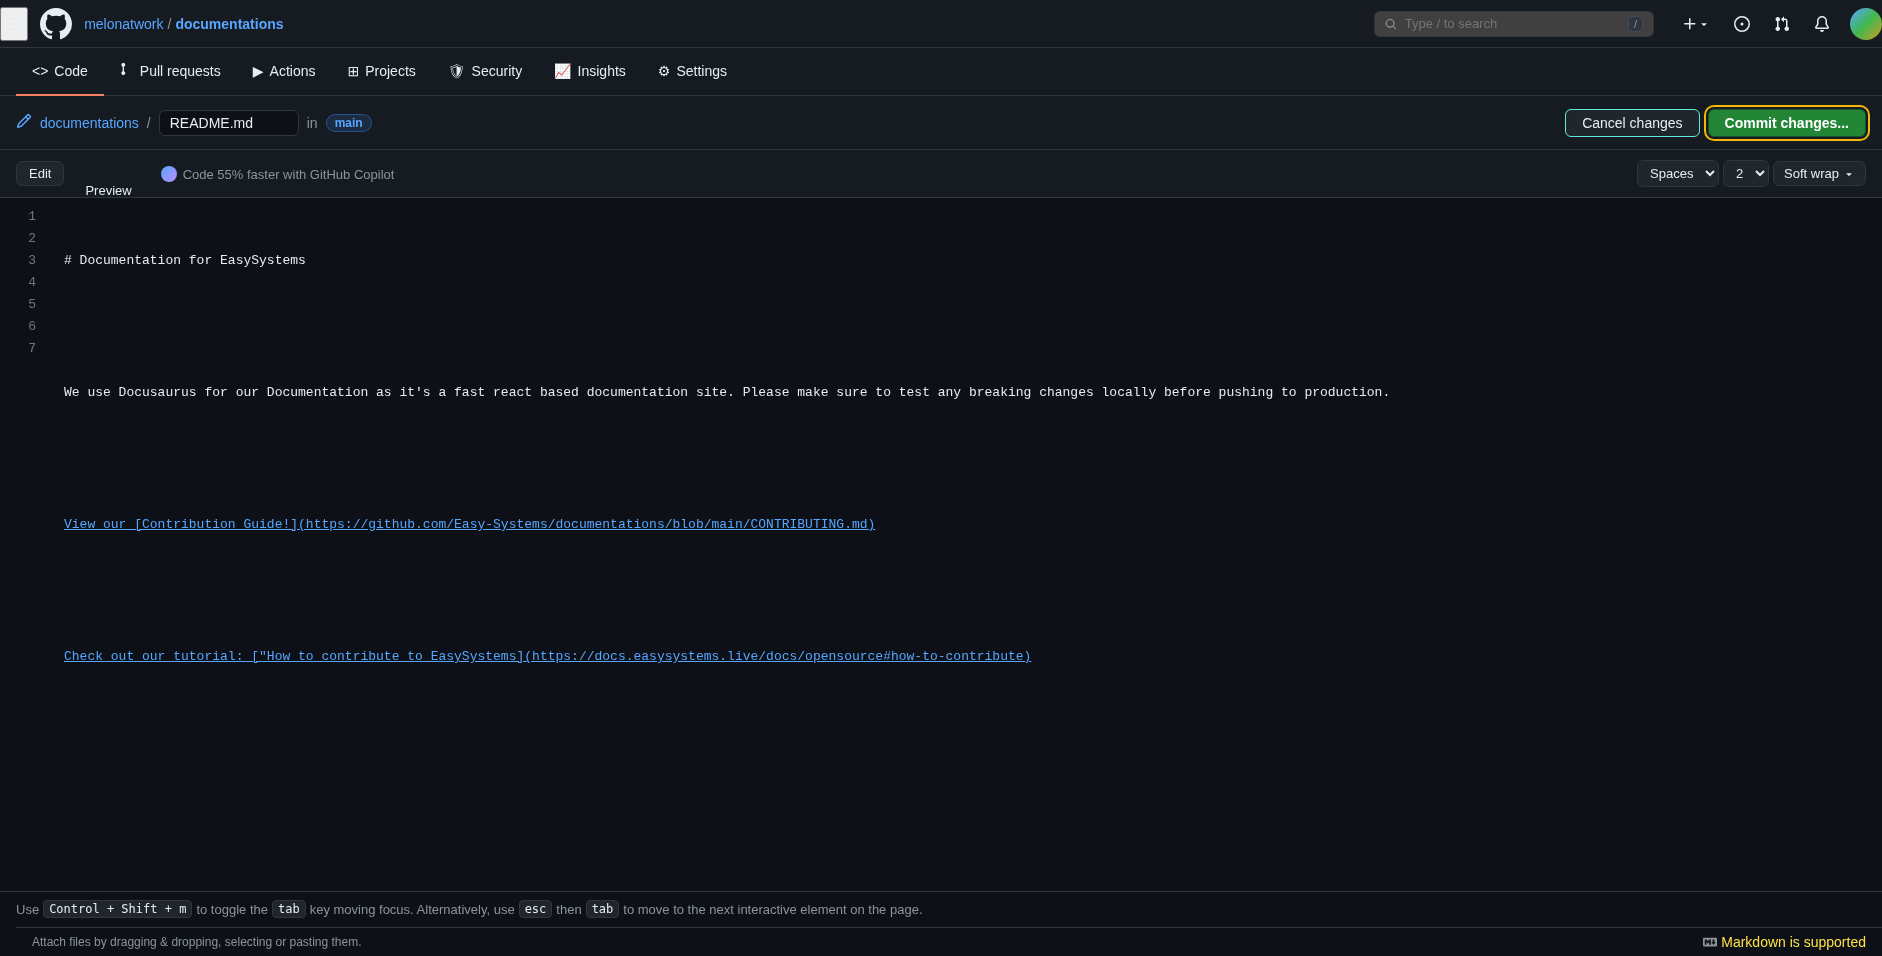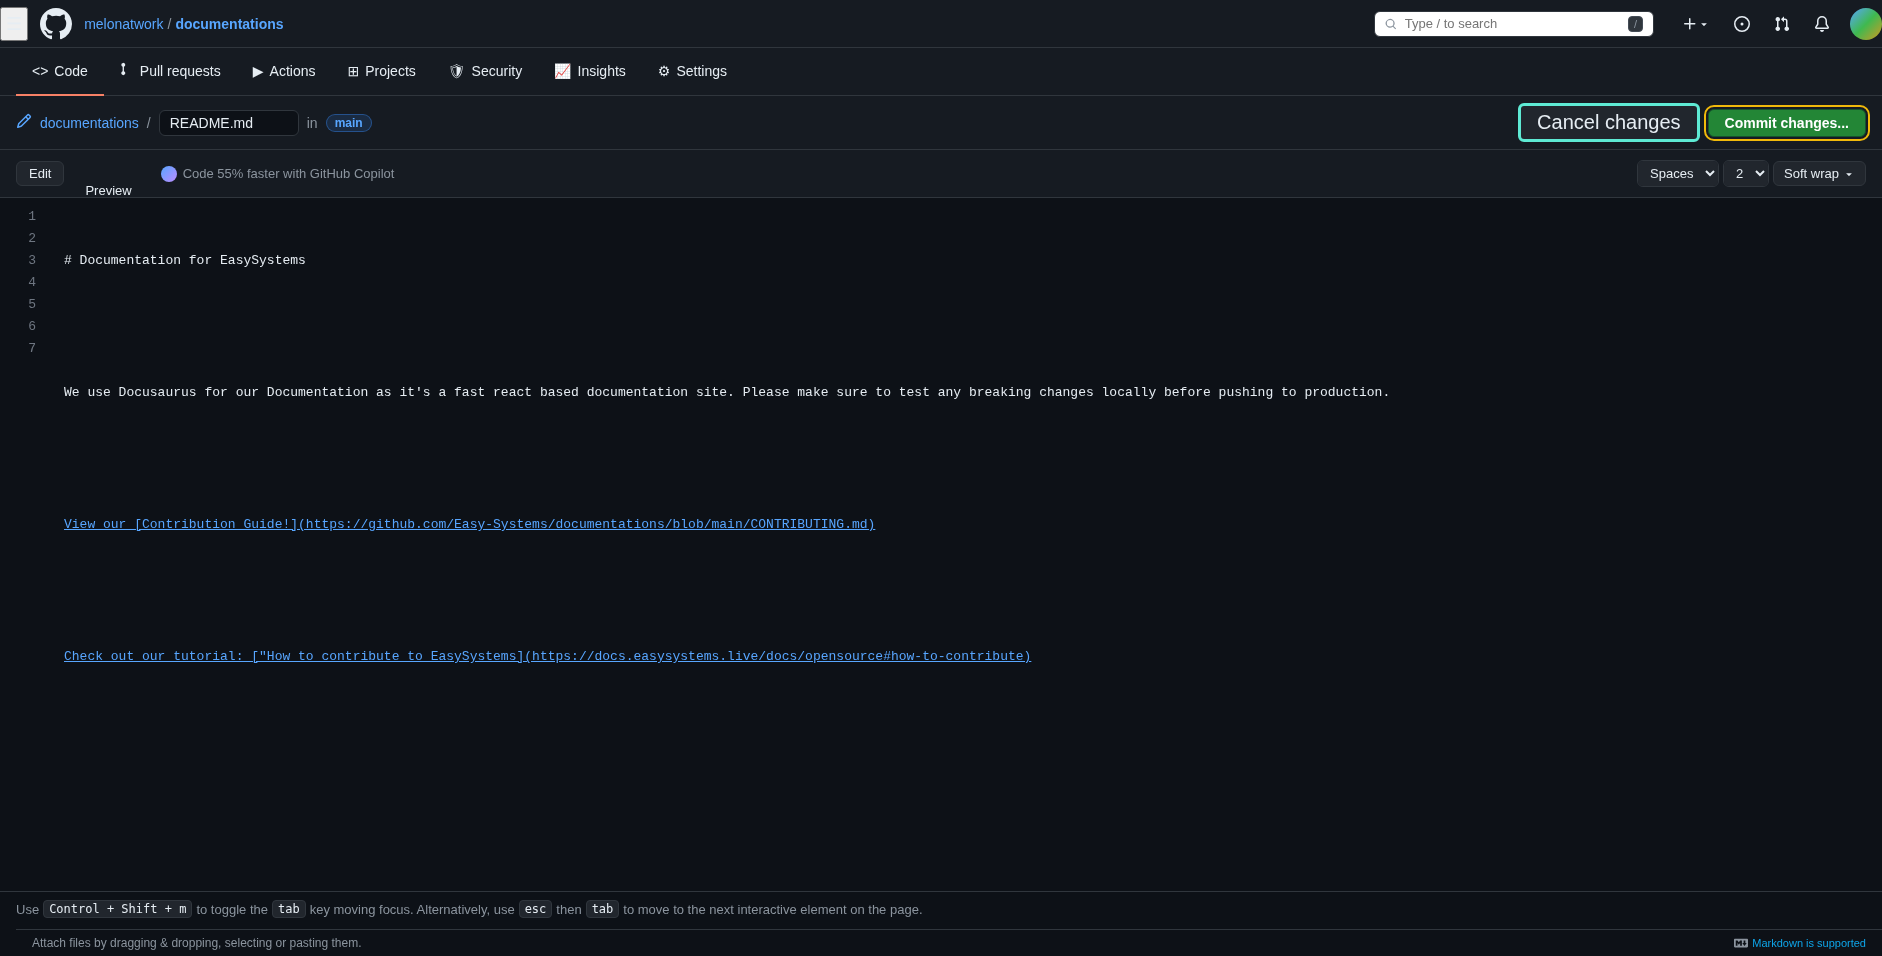--- a/index.html
+++ b/index.html
@@ -40,21 +40,21 @@
       color: #e6edf3;
       font-size: 14px;
     }
     .top-nav .repo-path .owner { color: #58a6ff; }
     .top-nav .repo-path .slash { color: #8b949e; }
     .top-nav .repo-path .repo { color: #58a6ff; font-weight: 600; }
     .search-bar {
       margin-left: auto;
       display: flex;
       align-items: center;
-      background: #ffffff;
+      background: #404040;
       border: 1px solid #30363d;
       border-radius: 6px;
       padding: 4px 10px;
       gap: 8px;
       width: 280px;
       color: #8b949e;
       font-size: 13px;
     }
     .search-bar input {
       background: transparent;
@@ -166,24 +166,24 @@
       font-weight: 600;
     }
     .file-header-actions {
       margin-left: auto;
       display: flex;
       align-items: center;
       gap: 8px;
     }
     .btn-cancel {
       background: #21262d;
-      border: 3px solid #5eead4;
-      border-radius: 6px;
-      color: #e6edf3;
-      font-size: 20px;
+      border: 1px solid #5eead4;
+      border-radius: 6px;
+      color: #e6edf3;
+      font-size: 14px;
       padding: 5px 16px;
       cursor: pointer;
       text-align: right;
     }
     .btn-commit {
       background: #238636;
       border: 1px solid #14532d;
       border-radius: 6px;
       color: #ffffff;
       font-size: 14px;
@@ -218,21 +218,21 @@
       border: 1px solid transparent;
       border-radius: 6px;
       color: #e6edf3;
       font-size: 13px;
       padding: 4px 12px;
       cursor: pointer;
       margin-top: 34px;
     }
     .copilot-hint {
       display: flex;
-      align-items: center;
+      align-items: flex-end;
       gap: 6px;
       color: #8b949e;
       font-size: 13px;
       margin-left: 8px;
     }
     .copilot-icon {
       width: 16px;
       height: 16px;
       background: linear-gradient(135deg, #58a6ff, #bc8cff);
       border-radius: 50%;
@@ -340,22 +340,22 @@
       color: #8b949e;
       font-size: 12px;
       display: flex;
       align-items: center;
       justify-content: space-between;
     }
     .attach-bar .markdown-icon {
       display: flex;
       align-items: center;
       gap: 4px;
-      color: #0ea5e9;
-      font-size: 11px;
+      color: #fde047;
+      font-size: 14px;
     }
   </style>
 </head>
 <body>
 
 <nav class="top-nav">
   <button class="hamburger">☰</button>
   <svg class="github-logo" viewBox="0 0 16 16" aria-hidden="true">
     <path fill="currentColor" d="M8 0C3.58 0 0 3.58 0 8c0 3.54 2.29 6.53 5.47 7.59.4.07.55-.17.55-.38 0-.19-.01-.82-.01-1.49-2.01.37-2.53-.49-2.69-.94-.09-.23-.48-.94-.82-1.13-.28-.15-.68-.52-.01-.53.63-.01 1.08.58 1.23.82.72 1.21 1.87.87 2.33.66.07-.52.28-.87.51-1.07-1.78-.2-3.64-.89-3.64-3.95 0-.87.31-1.59.82-2.15-.08-.2-.36-1.02.08-2.12 0 0 .67-.21 2.2.82.64-.18 1.32-.27 2-.27.68 0 1.36.09 2 .27 1.53-1.04 2.2-.82 2.2-.82.44 1.1.16 1.92.08 2.12.51.56.82 1.27.82 2.15 0 3.07-1.87 3.75-3.65 3.95.29.25.54.73.54 1.48 0 1.07-.01 1.93-.01 2.2 0 .21.15.46.55.38A8.013 8.013 0 0 0 16 8c0-4.42-3.58-8-8-8z"></path>
   </svg>

